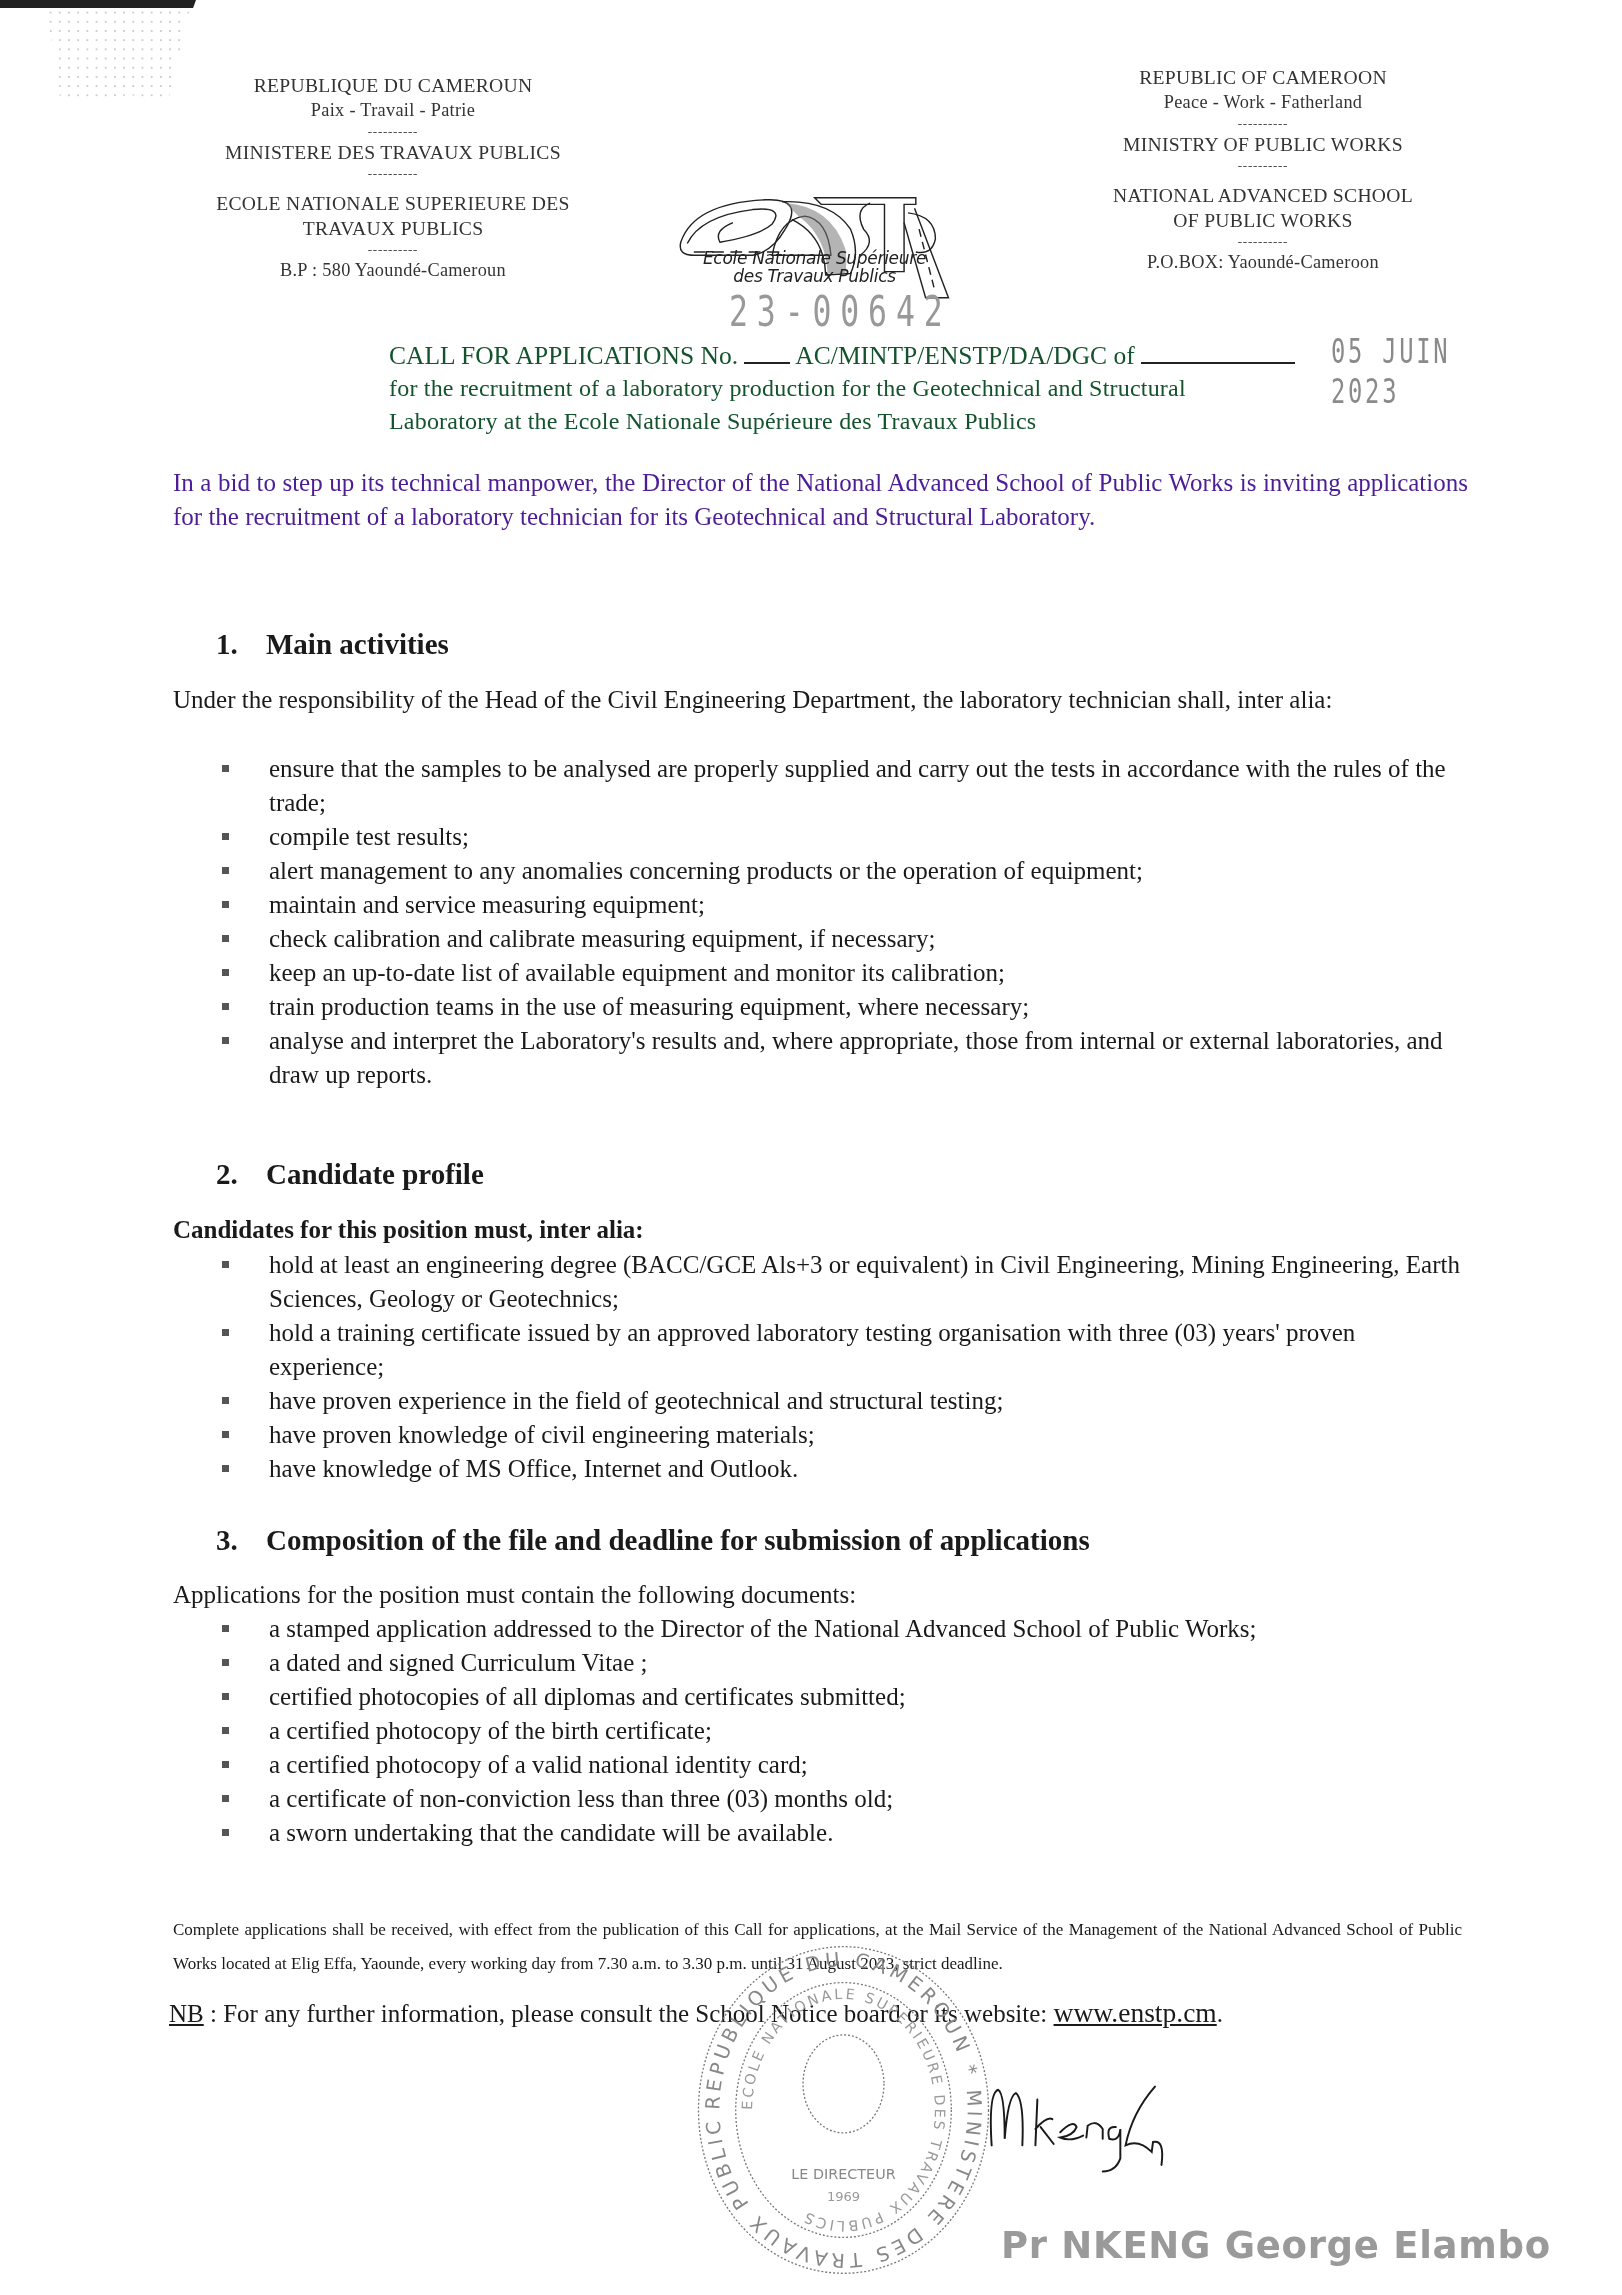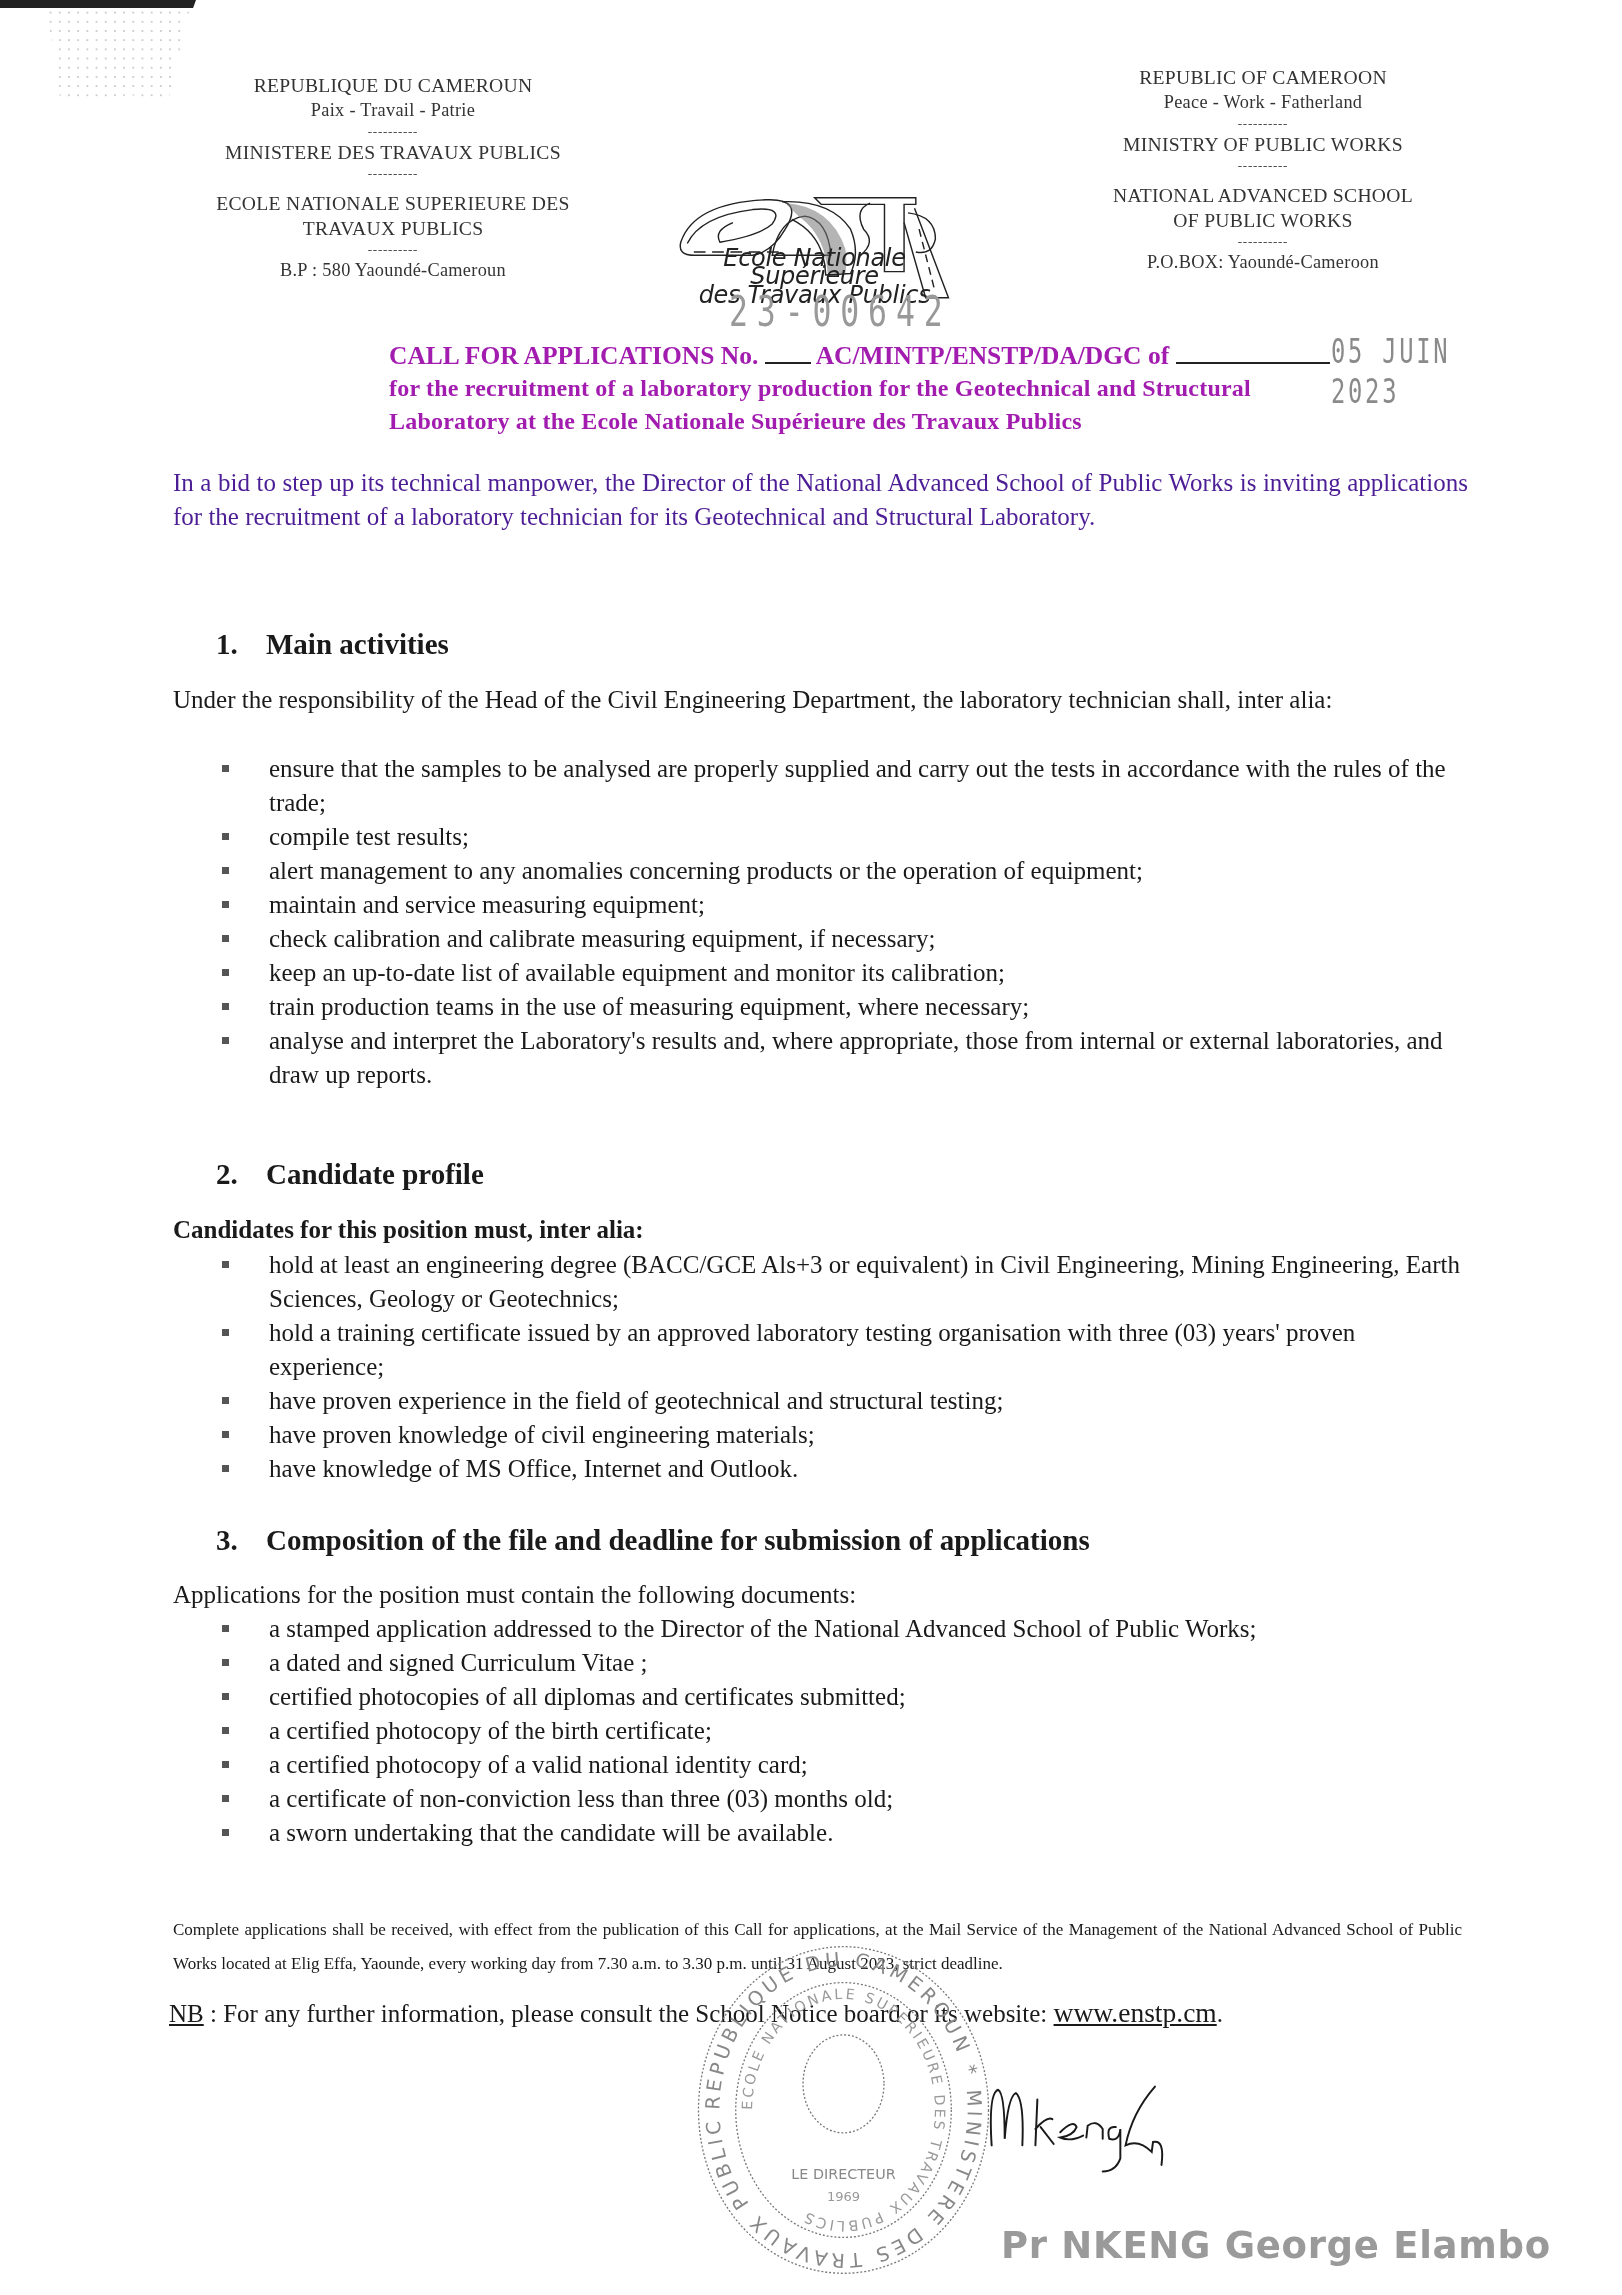--- a/index.html
+++ b/index.html
@@ -18,33 +18,33 @@
   
   .hdr-col { text-align: center; font-size: 19.6px; line-height: 25px; letter-spacing: 0.3px; color: #333; }
   .hdr-col .motto { font-size: 18.3px; }
   .hdr-col .dash { font-size: 13px; line-height: 17px; letter-spacing: 0.7px; color: #444; }
   .hdr-left { left: 190px; top: 73px; width: 406px; }
   .hdr-right { left: 1060px; top: 65px; width: 406px; }
 
   
   .logo { left: 674px; top: 190px; width: 340px; height: 111px; }
   .logo-text { position: absolute; left: 677px; top: 249px; width: 275px;
-               font-family: "DejaVu Sans", sans-serif; font-style: italic; font-size: 24px;
+               font-family: "DejaVu Sans", sans-serif; font-style: italic; font-size: 17px;
                line-height: 18.3px; color: #222; text-align: center; letter-spacing: -0.3px; }
 
   
   .ref-stamp { left: 729px; top: 287px; font-family: "DejaVu Sans Mono", monospace;
                font-size: 42px; color: #999; letter-spacing: 11.8px; transform: scaleX(0.75);
                transform-origin: left top; }
   .date-stamp { left: 1331px; top: 331px; font-family: "DejaVu Sans Mono", monospace;
                 font-size: 34px; color: #8a8a8a; letter-spacing: 3.9px; transform: scaleX(0.7);
                 transform-origin: left top; }
 
   
-  .title { left: 389px; top: 339px; width: 1178px; font-weight: bold; font-size: 25.5px; line-height: 33px; color: #a21caf; }
+  .title { left: 389px; top: 339px; width: 1178px; font-weight: normal; font-size: 25.5px; line-height: 33px; color: #14532d; }
   .title .line1 { font-size: 25.5px; }
   .title .blank { display: inline-block; width: 46px; border-bottom: 2px solid #222; vertical-align: baseline; }
   .title .dateblank { display: inline-block; width: 154px; border-bottom: 2px solid #222; }
   .title .line2, .title .line3 { font-size: 24px; letter-spacing: 0.2px; }
 
   
   .body { left: 173px; width: 1295px; font-size: 25px; line-height: 34px; color: #4c1d95; }
   .justify { text-align: justify; text-align-last: left; }
   .intro { top: 466px; }
   .section-h { font-weight: bold; font-size: 29px; position: absolute; }

